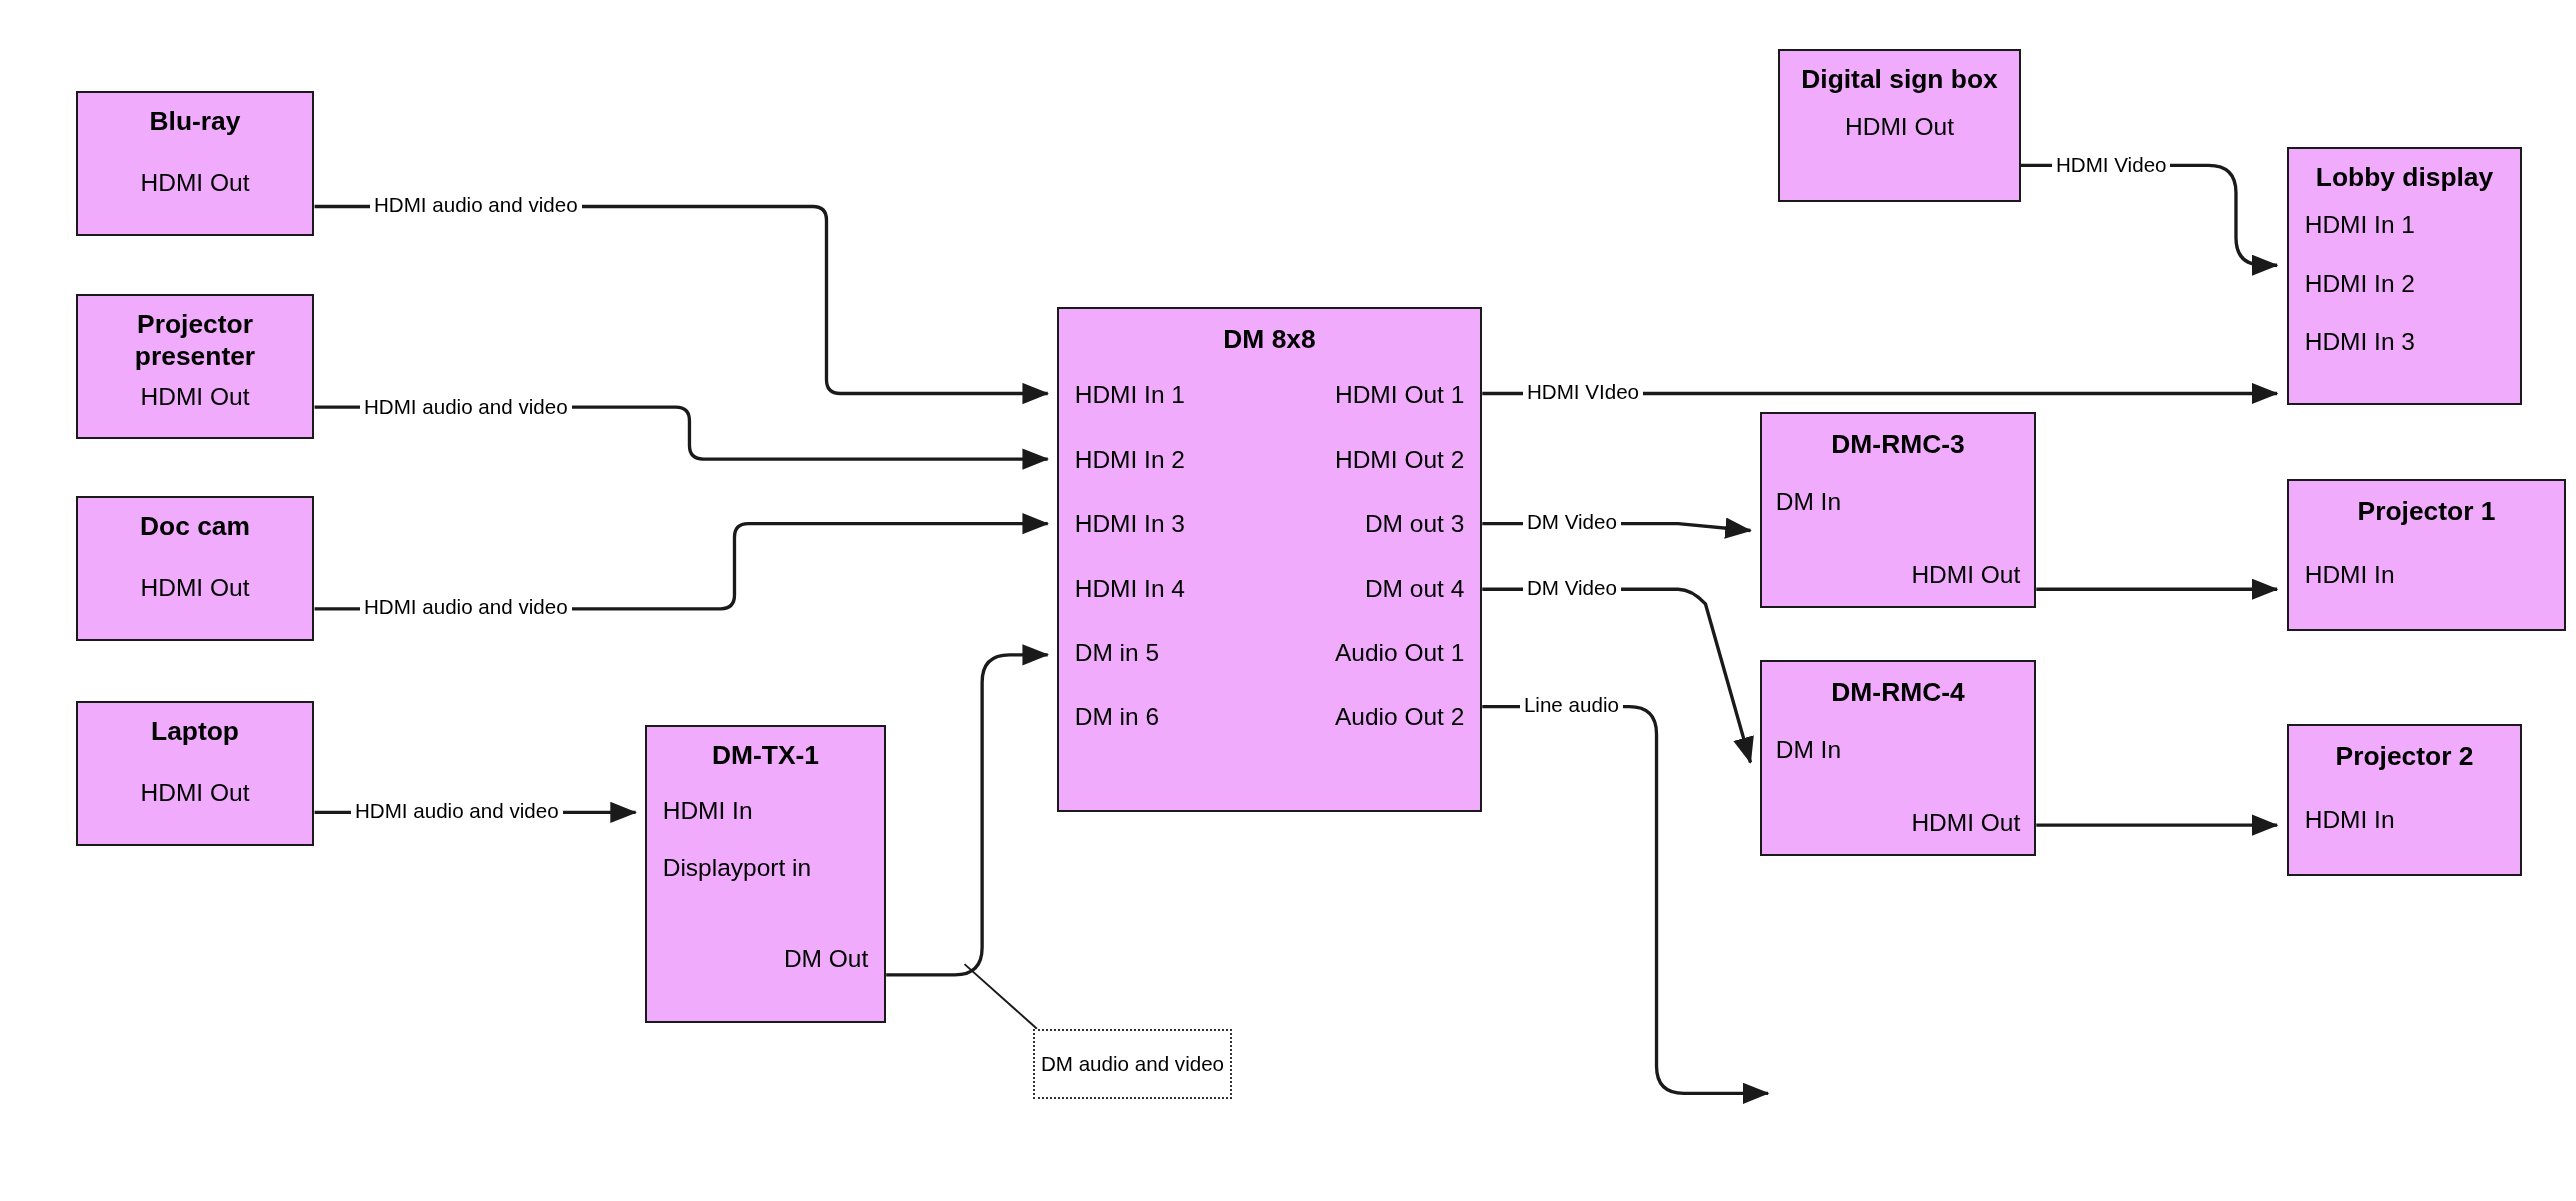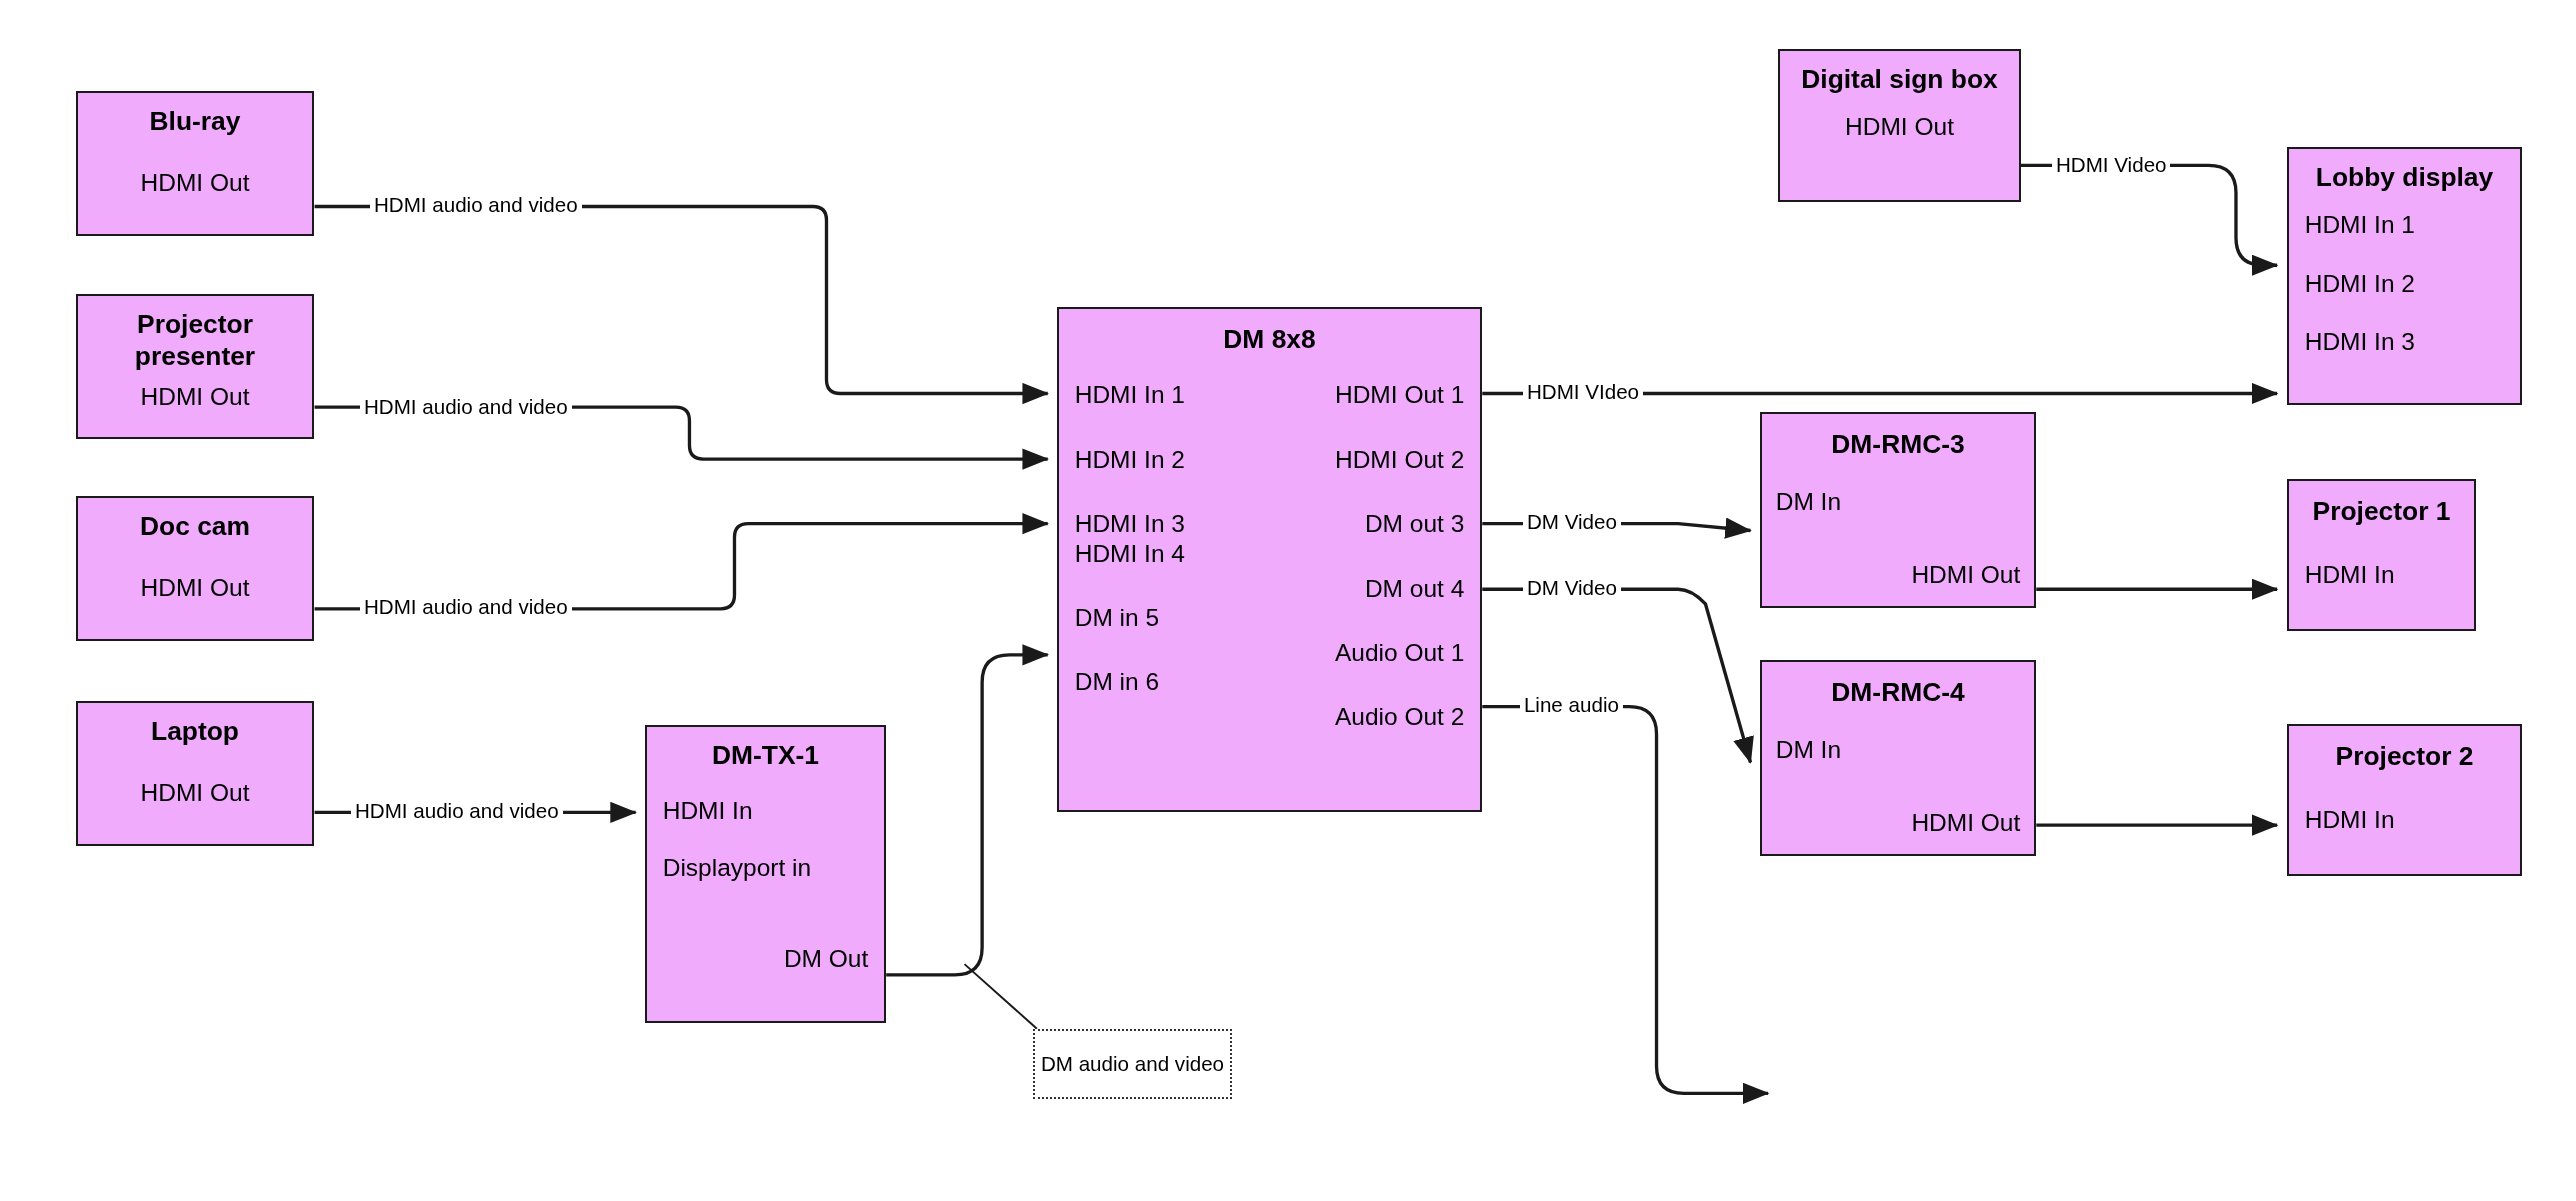--- a/index.html
+++ b/index.html
@@ -74,21 +74,21 @@
   #node-bluray       { left: 76px;  top: 91px;  width: 238px; height: 145px; }
   #node-wireless     { left: 76px;  top: 294px; width: 238px; height: 145px; }
   #node-doccam       { left: 76px;  top: 496px; width: 238px; height: 145px; }
   #node-laptop       { left: 76px;  top: 701px; width: 238px; height: 145px; }
   #node-dmtx1        { left: 645px; top: 725px; width: 241px; height: 298px; }
   #node-dm8x8        { left: 1057px;top: 307px; width: 425px; height: 505px; }
   #node-signbox      { left: 1778px;top: 49px;  width: 243px; height: 153px; }
   #node-lobby        { left: 2287px;top: 147px; width: 235px; height: 258px; }
   #node-rmc3         { left: 1760px;top: 412px; width: 276px; height: 196px; }
   #node-rmc4         { left: 1760px;top: 660px; width: 276px; height: 196px; }
-  #node-proj1        { left: 2287px;top: 479px; width: 189px; height: 152px; }
+  #node-proj1        { left: 2287px;top: 479px; width: 279px; height: 152px; }
   #node-proj2        { left: 2287px;top: 724px; width: 235px; height: 152px; }
   #node-amp          { left: 1778px;top: 974px; width: 241px; height: 152px; }
   #note-dm-av        { left: 1033px;top: 1029px;width: 199px; height: 70px; }
 
   .pad-sm { padding: 11.7px 15.7px 0 15.7px; }
 </style>
 </head>
 <body>
 
 <div id="canvas">
@@ -156,21 +156,21 @@
     <div class="port right" style="margin:61px 15.7px 0 0;">DM Out</div>
   </div>
 
   <div class="node" id="node-dm8x8">
     <div class="title" style="padding:13.7px 0 0 0;">DM 8x8</div>
     <div style="position:relative; margin-top:25.5px;">
       <div style="position:absolute; left:15.7px; top:0;">
         <div class="port left">HDMI In 1</div>
         <div class="port left" style="margin-top:35px;">HDMI In 2</div>
         <div class="port left" style="margin-top:35px;">HDMI In 3</div>
-        <div class="port left" style="">HDMI In 4</div>
+        <div class="port left" style="margin-top:35px;">HDMI In 4</div>
         <div class="port left" style="margin-top:35px;">DM in 5</div>
         <div class="port left" style="margin-top:35px;">DM in 6</div>
       </div>
       <div style="position:absolute; right:15.7px; top:0; width:225px;">
         <div class="port right">HDMI Out 1</div>
         <div class="port right" style="margin-top:35px;">HDMI Out 2</div>
         <div class="port right" style="margin-top:35px;">DM out 3</div>
         <div class="port right" style="margin-top:35px;">DM out 4</div>
         <div class="port right" style="margin-top:35px;">Audio Out 1</div>
         <div class="port right" style="margin-top:35px;">Audio Out 2</div>

